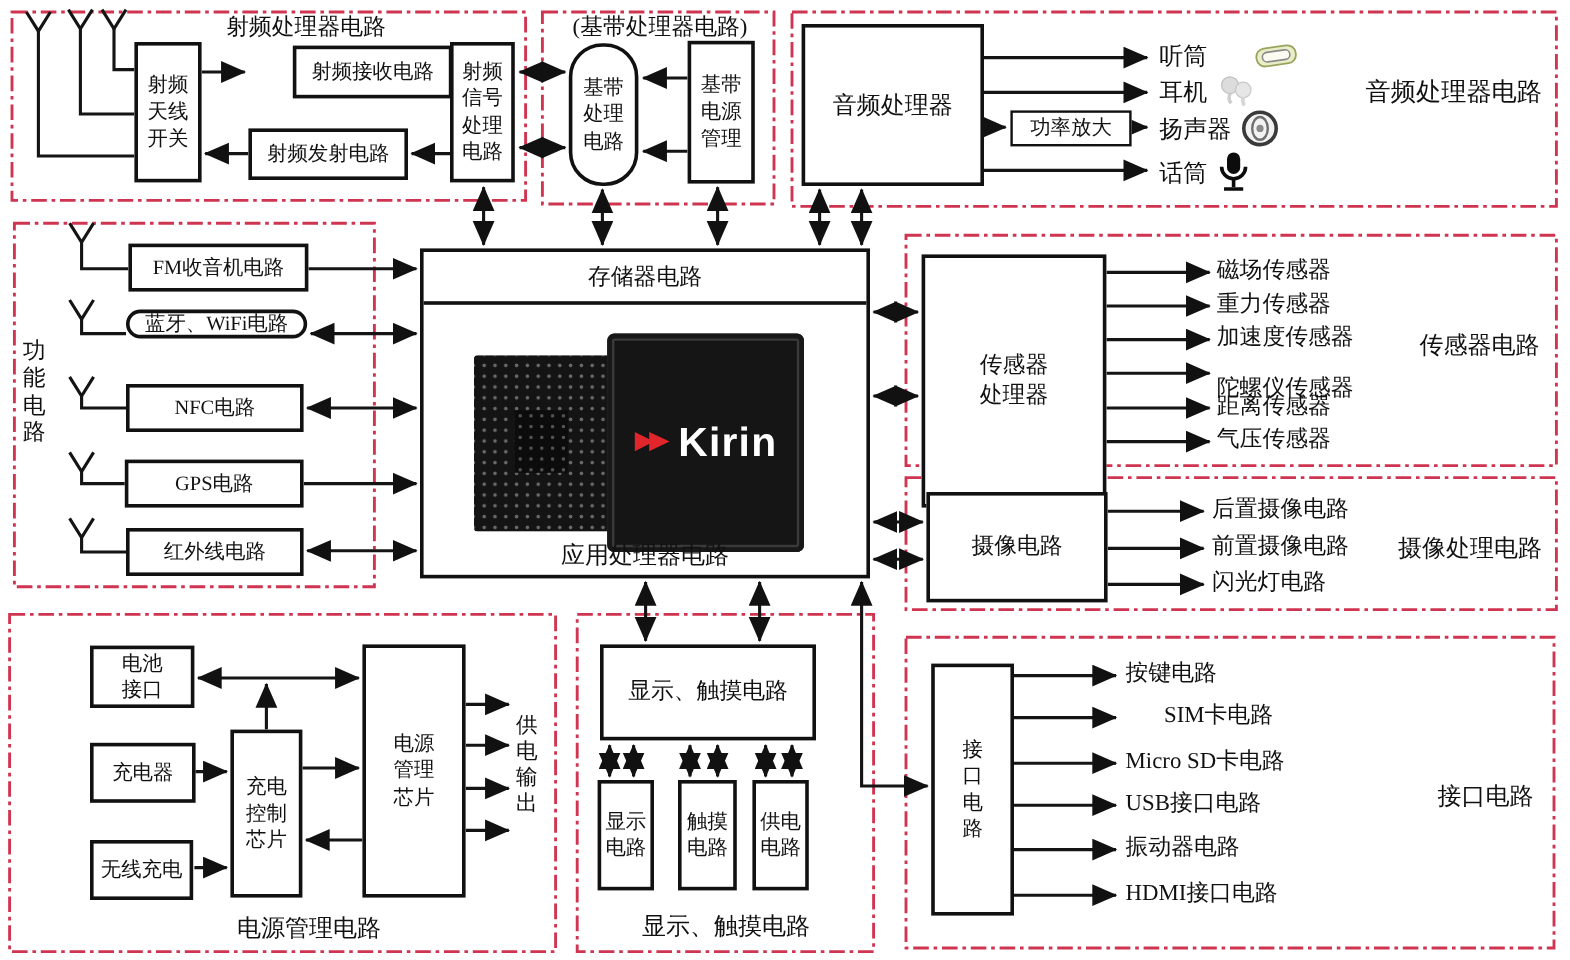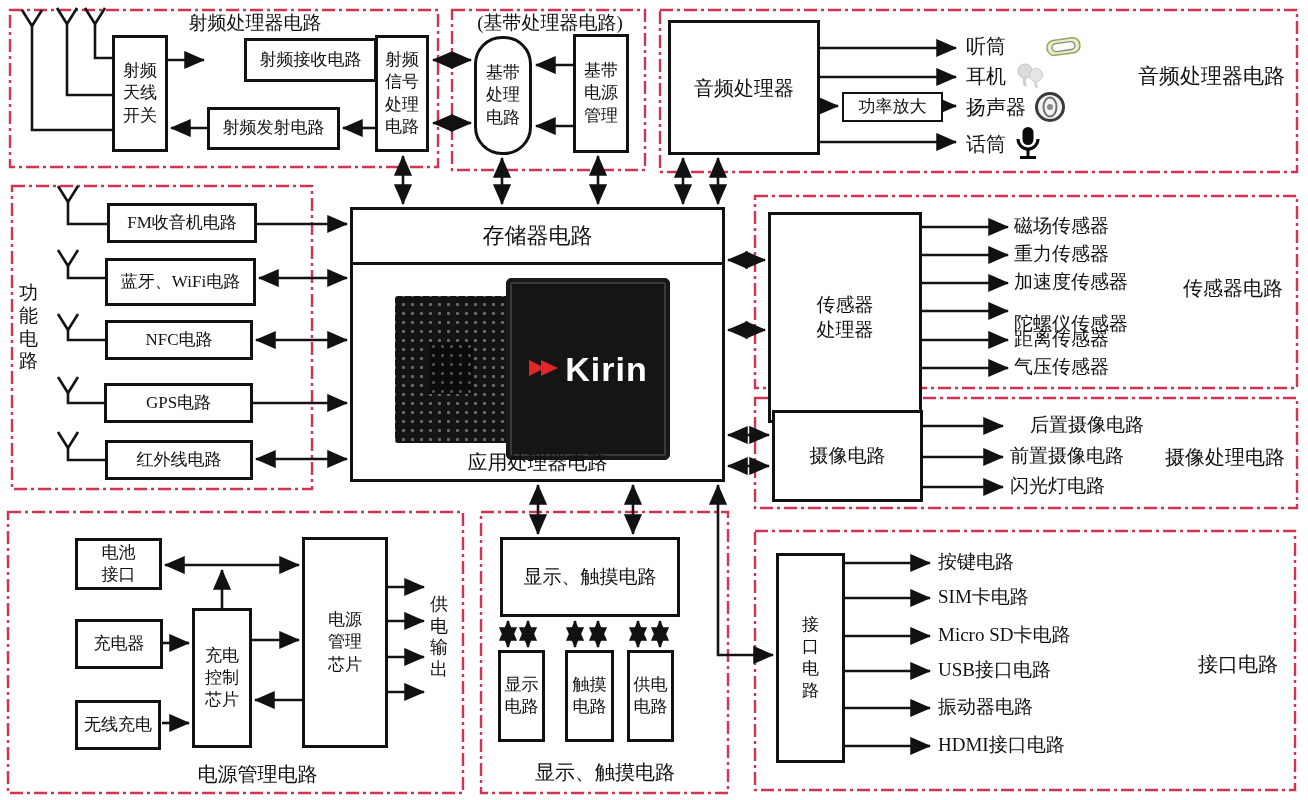--- a/index.html
+++ b/index.html
@@ -11,22 +11,22 @@
        font-size:17px;line-height:1.3;z-index:2;}
   .lbl{position:absolute;z-index:2;font-size:19px;line-height:1.2;white-space:nowrap;}
   .ctr{text-align:center;}
   .wrap{word-break:break-all;white-space:normal;display:inline-block;}
   .w2{width:2.2em;}
   .w3{width:3.3em;}
   .w1{width:1.15em;}
   .vert{word-break:break-all;white-space:normal;}
   .central{position:absolute;left:350px;top:207px;width:375px;height:275px;background:#fff;
            border:3px solid #111;box-sizing:border-box;z-index:2;}
-  .central .mem{position:absolute;left:0;top:0;width:100%;height:55px;border-bottom:3px solid #111;
-                box-sizing:border-box;display:flex;align-items:center;justify-content:center;font-size:22px;}
+  .central .mem{position:absolute;left:0;top:0;width:100%;height:44px;border-bottom:3px solid #111;
+                box-sizing:border-box;display:flex;align-items:center;justify-content:center;font-size:19px;}
   .central .ap{position:absolute;left:0;bottom:3px;width:100%;text-align:center;font-size:20px;}
   .bga{position:absolute;left:42px;top:86px;width:115px;height:147px;background:#141414;border-radius:3px;
        background-image:radial-gradient(circle,#6a6a6a 1.3px,rgba(0,0,0,0) 1.8px);
        background-size:9px 9px;background-position:4px 4px;}
   .bga:after{content:"";position:absolute;left:34px;top:46px;width:44px;height:52px;background:#0c0c0c;
        background-image:radial-gradient(circle,#555 1.2px,rgba(0,0,0,0) 1.7px);background-size:9px 9px;}
   .chip{position:absolute;left:153px;top:68px;width:164px;height:182px;background:#151515;border-radius:6px;
         display:flex;align-items:center;justify-content:center;box-shadow:inset 0 0 0 4px #181818, inset 0 0 0 6px #3a3a3a;}
   .chip .logo{display:flex;align-items:center;gap:5px;}
   .chip .kirin{color:#fff;font-family:"Liberation Sans","DejaVu Sans",sans-serif;
@@ -224,21 +224,21 @@
           <rect x="8.5" y="1" width="11" height="18" rx="5.5" fill="#0c0c0c"></rect>
           <path d="M4,13 a10,10 0 0 0 20,0" stroke="#0c0c0c" stroke-width="3" fill="none"></path>
           <line x1="14" y1="23" x2="14" y2="30" stroke="#0c0c0c" stroke-width="3"></line>
           <line x1="6" y1="31.5" x2="22" y2="31.5" stroke="#0c0c0c" stroke-width="3"></line>
         </svg>
     </span>
   </div>
 
   <div class="lbl" style="left:19px;top:282px;"><span class="wrap w1 vert">功能电路</span></div>
   <div class="box" style="left:107px;top:203px;width:150px;height:40px;">FM收音机电路</div>
-  <div class="box" style="left:105px;top:258px;width:151px;height:48px;">蓝牙、WiFi电路</div>
+  <div class="box" style="left:105px;top:258px;width:151px;height:24px;border-radius:16px;">蓝牙、WiFi电路</div>
   <div class="box" style="left:105px;top:320px;width:148px;height:40px;">NFC电路</div>
   <div class="box" style="left:104px;top:383px;width:149px;height:40px;">GPS电路</div>
   <div class="box" style="left:105px;top:440px;width:148px;height:40px;">红外线电路</div>
 
   <div class="central">
     <div class="mem">存储器电路</div>
     <div class="bga"></div>
     <div class="chip">
       <span class="logo">
         <span class="icon">
@@ -259,21 +259,21 @@
     </div>
   <div class="lbl" style="left:1014px;top:215px;">磁场传感器</div>
   <div class="lbl" style="left:1014px;top:243px;">重力传感器</div>
   <div class="lbl" style="left:1014px;top:271px;">加速度传感器</div>
   <div class="lbl" style="left:1014px;top:313px;">陀螺仪传感器</div>
   <div class="lbl" style="left:1014px;top:328px;">距离传感器</div>
   <div class="lbl" style="left:1014px;top:356px;">气压传感器</div>
 
   <div class="lbl" style="left:1165px;top:445px;font-size:20px;">摄像处理电路</div>
   <div class="box" style="left:772px;top:410px;width:151px;height:92px;font-size:19px;">摄像电路</div>
-  <div class="lbl" style="left:1010px;top:414px;margin-left:20px;">后置摄像电路</div>
+  <div class="lbl" style="left:1010px;top:414px;">后置摄像电路</div>
   <div class="lbl" style="left:1010px;top:445px;">前置摄像电路</div>
   <div class="lbl" style="left:1010px;top:475px;">闪光灯电路</div>
 
   <div class="lbl ctr" style="left:180px;top:762px;width:155px;font-size:20px;">电源管理电路</div>
   <div class="box" style="left:75px;top:538px;width:87px;height:52px;">
       <span class="wrap w2">电池接口</span>
     </div>
   <div class="box" style="left:75px;top:619px;width:88px;height:50px;text-align:right;">充电器</div>
   <div class="box" style="left:75px;top:700px;width:86px;height:50px;">无线充电</div>
   <div class="box" style="left:192px;top:608px;width:60px;height:140px;">
@@ -294,19 +294,19 @@
     </div>
   <div class="box" style="left:627px;top:650px;width:47px;height:92px;">
       <span class="wrap w2">供电电路</span>
     </div>
 
   <div class="lbl" style="left:1198px;top:652px;font-size:20px;">接口电路</div>
   <div class="box" style="left:776px;top:553px;width:69px;height:210px;">
       <span class="wrap w1 vert">接口电路</span>
     </div>
   <div class="lbl" style="left:938px;top:551px;">按键电路</div>
-  <div class="lbl" style="left:938px;top:586px;">SIM卡电路</div>
+  <div class="lbl" style="left:970px;top:586px;">SIM卡电路</div>
   <div class="lbl" style="left:938px;top:624px;">Micro SD卡电路</div>
   <div class="lbl" style="left:938px;top:659px;">USB接口电路</div>
   <div class="lbl" style="left:938px;top:696px;">振动器电路</div>
   <div class="lbl" style="left:938px;top:734px;">HDMI接口电路</div>
 
 </div>
 
 </body></html>

